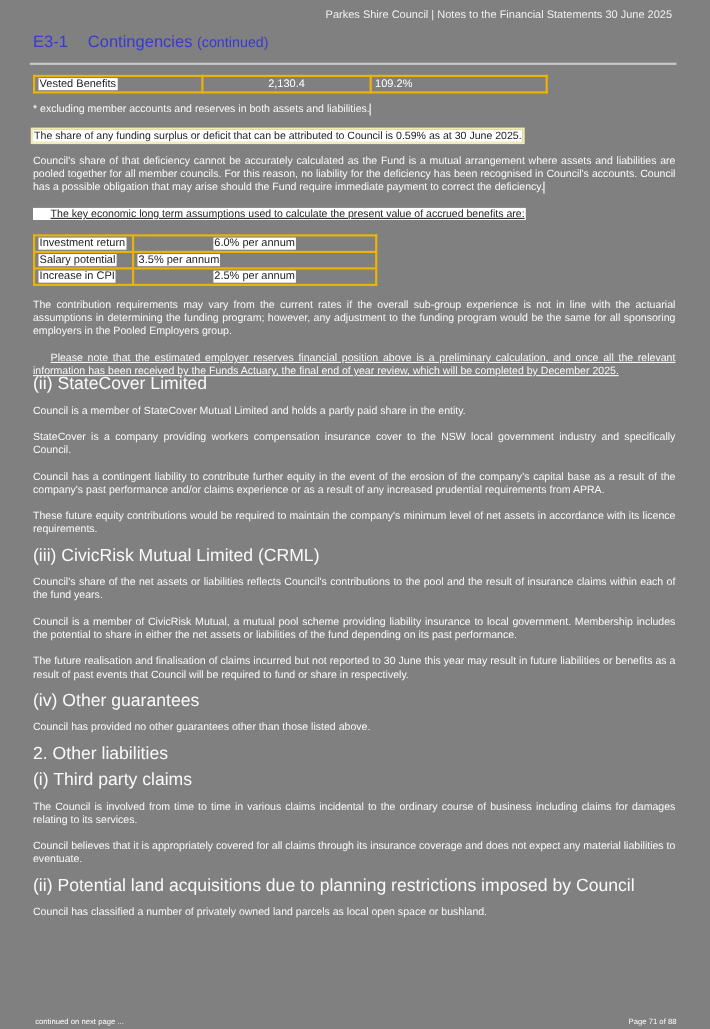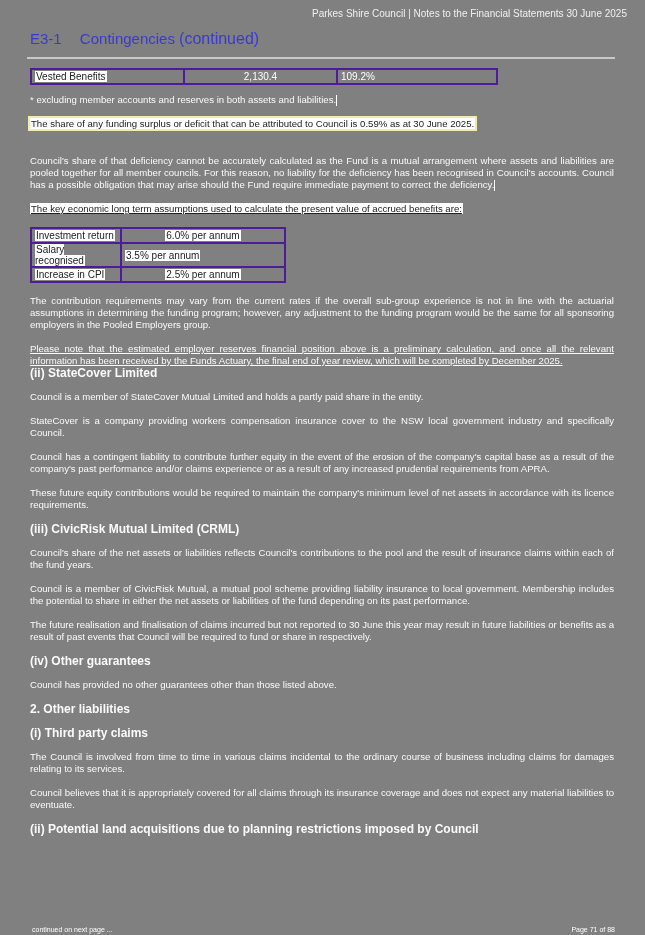--- a/index.html
+++ b/index.html
@@ -1,35 +1,35 @@
 <!DOCTYPE html>
 <html><head>
 <meta charset="utf-8">
 <style>
   html, body { margin:0; padding:0; }
   body {
     width:645px; height:935px; background:#808080; overflow:hidden;
     font-family:"Liberation Sans", sans-serif; color:#fff; position:relative;
   }
-  .hdr { position:absolute; top:8px; right:18px; font-size:10px; color:#f0f0f0; }
+  .hdr { position:absolute; top:8px; right:34px; font-size:10px; color:#f0f0f0; }
   .title { position:absolute; left:30px; top:30px; color:#3a3acc; font-size:15px; }
   .title .num { margin-right:14px; }
-  .title .cont { font-size:16px; }
+  .title .cont { font-size:13px; }
   .rule { position:absolute; left:27px; top:57px; width:588px; height:2px; background:#c8c8c8; }
   .content { position:absolute; left:30px; top:68px; width:584px; }
   table.t { border-collapse:collapse; font-size:10px; }
-  table.t td { border:2px solid #4c1d95; padding:0 3px; height:13px; color:#fff; }
+  table.t td { border:2px solid #eab308; padding:0 3px; height:13px; color:#fff; }
   .hl { background:#fff; color:#222; padding:0 1px; }
   .hl-box { outline:2px solid #f3ecb0; }
   p { font-size:9.6px; line-height:12px; margin:0 0 12px 0; text-align:justify; color:#fafafa; }
-  p.sec { font-size:12px; margin-bottom:12px;font-weight:bold; }
+  p.sec { font-size:16px; margin-bottom:12px; }
   .footer-l { position:absolute; left:32px; bottom:2px; font-size:7px; color:#fff; }
   .footer-r { position:absolute; right:30px; bottom:2px; font-size:7px; color:#fff; }
   .cursor { display:inline-block; width:1px; height:11px; background:#fff; vertical-align:middle; }
-  .ul { text-decoration:underline; }
+  .ul { text-decoration:underline;padding-left:16px; }
 </style>
 </head>
 <body>
 
 <div class="hdr">Parkes Shire Council | Notes to the Financial Statements 30 June 2025</div>
 
 <div class="title">
   <span class="num">E3-1</span>
   <span>Contingencies</span>
   <span class="cont">(continued)</span>
@@ -43,34 +43,34 @@
         <tr>
       <td style="width:145px;"><span class="hl">Vested Benefits</span></td>
       <td style="width:145px;text-align:center;"><span>2,130.4</span></td>
       <td style="text-align:left;"><span>109.2%</span></td>
     </tr>
   </tbody>
     </table>
 
   <p><span>* excluding member accounts and reserves in both assets and liabilities.</span><span class="cursor"></span></p>
 
-  <p style="margin-bottom:25px;"><span class="hl hl-box">The share of any funding surplus or deficit that can be attributed to Council is 0.59% as at 30 June 2025.</span></p>
+  <p style="margin-bottom:11px;"><span class="hl hl-box">The share of any funding surplus or deficit that can be attributed to Council is 0.59% as at 30 June 2025.</span></p>
 
   <p><span>Council's share of that deficiency cannot be accurately calculated as the Fund is a mutual arrangement where assets and liabilities are pooled together for all member councils. For this reason, no liability for the deficiency has been recognised in Council's accounts. Council has a possible obligation that may arise should the Fund require immediate payment to correct the deficiency.</span><span class="cursor"></span></p>
 
   <p><span class="hl ul">The key economic long term assumptions used to calculate the present value of accrued benefits are:</span></p>
 
-  <table class="t" style="width:256px;margin-bottom:12px;">
+  <table class="t" style="width:313px;margin-bottom:12px;">
     <tbody>
         <tr>
       <td style="width:82px;"><span class="hl">Investment return</span></td>
       <td style="text-align:center;"><span class="hl">6.0% per annum</span></td>
     </tr>
     <tr>
-      <td><span class="hl">Salary recognised</span></td>
+      <td><span class="hl">Salary potential</span></td>
       <td style=""><span class="hl">3.5% per annum</span></td>
     </tr>
     <tr>
       <td><span class="hl">Increase in CPI</span></td>
       <td style="text-align:center;"><span class="hl">2.5% per annum</span></td>
     </tr>
   </tbody>
     </table>
 
   <p>The contribution requirements may vary from the current rates if the overall sub-group experience is not in line with the actuarial assumptions in determining the funding program; however, any adjustment to the funding program would be the same for all sponsoring employers in the Pooled Employers group.</p>
@@ -90,16 +90,17 @@
   <p class="sec">(iv) Other guarantees</p>
   <p>Council has provided no other guarantees other than those listed above.</p>
 
   <p class="sec">2. Other liabilities</p>
 
   <p class="sec">(i) Third party claims</p>
   <p>The Council is involved from time to time in various claims incidental to the ordinary course of business including claims for damages relating to its services.</p>
   <p>Council believes that it is appropriately covered for all claims through its insurance coverage and does not expect any material liabilities to eventuate.</p>
 
   <p class="sec">(ii) Potential land acquisitions due to planning restrictions imposed by Council</p>
+  <p>Council has classified a number of privately owned land parcels as local open space or bushland.</p>
 </div>
 
 <div class="footer-l">continued on next page ...</div>
 <div class="footer-r">Page 71 of 88</div>
 
 </body></html>

